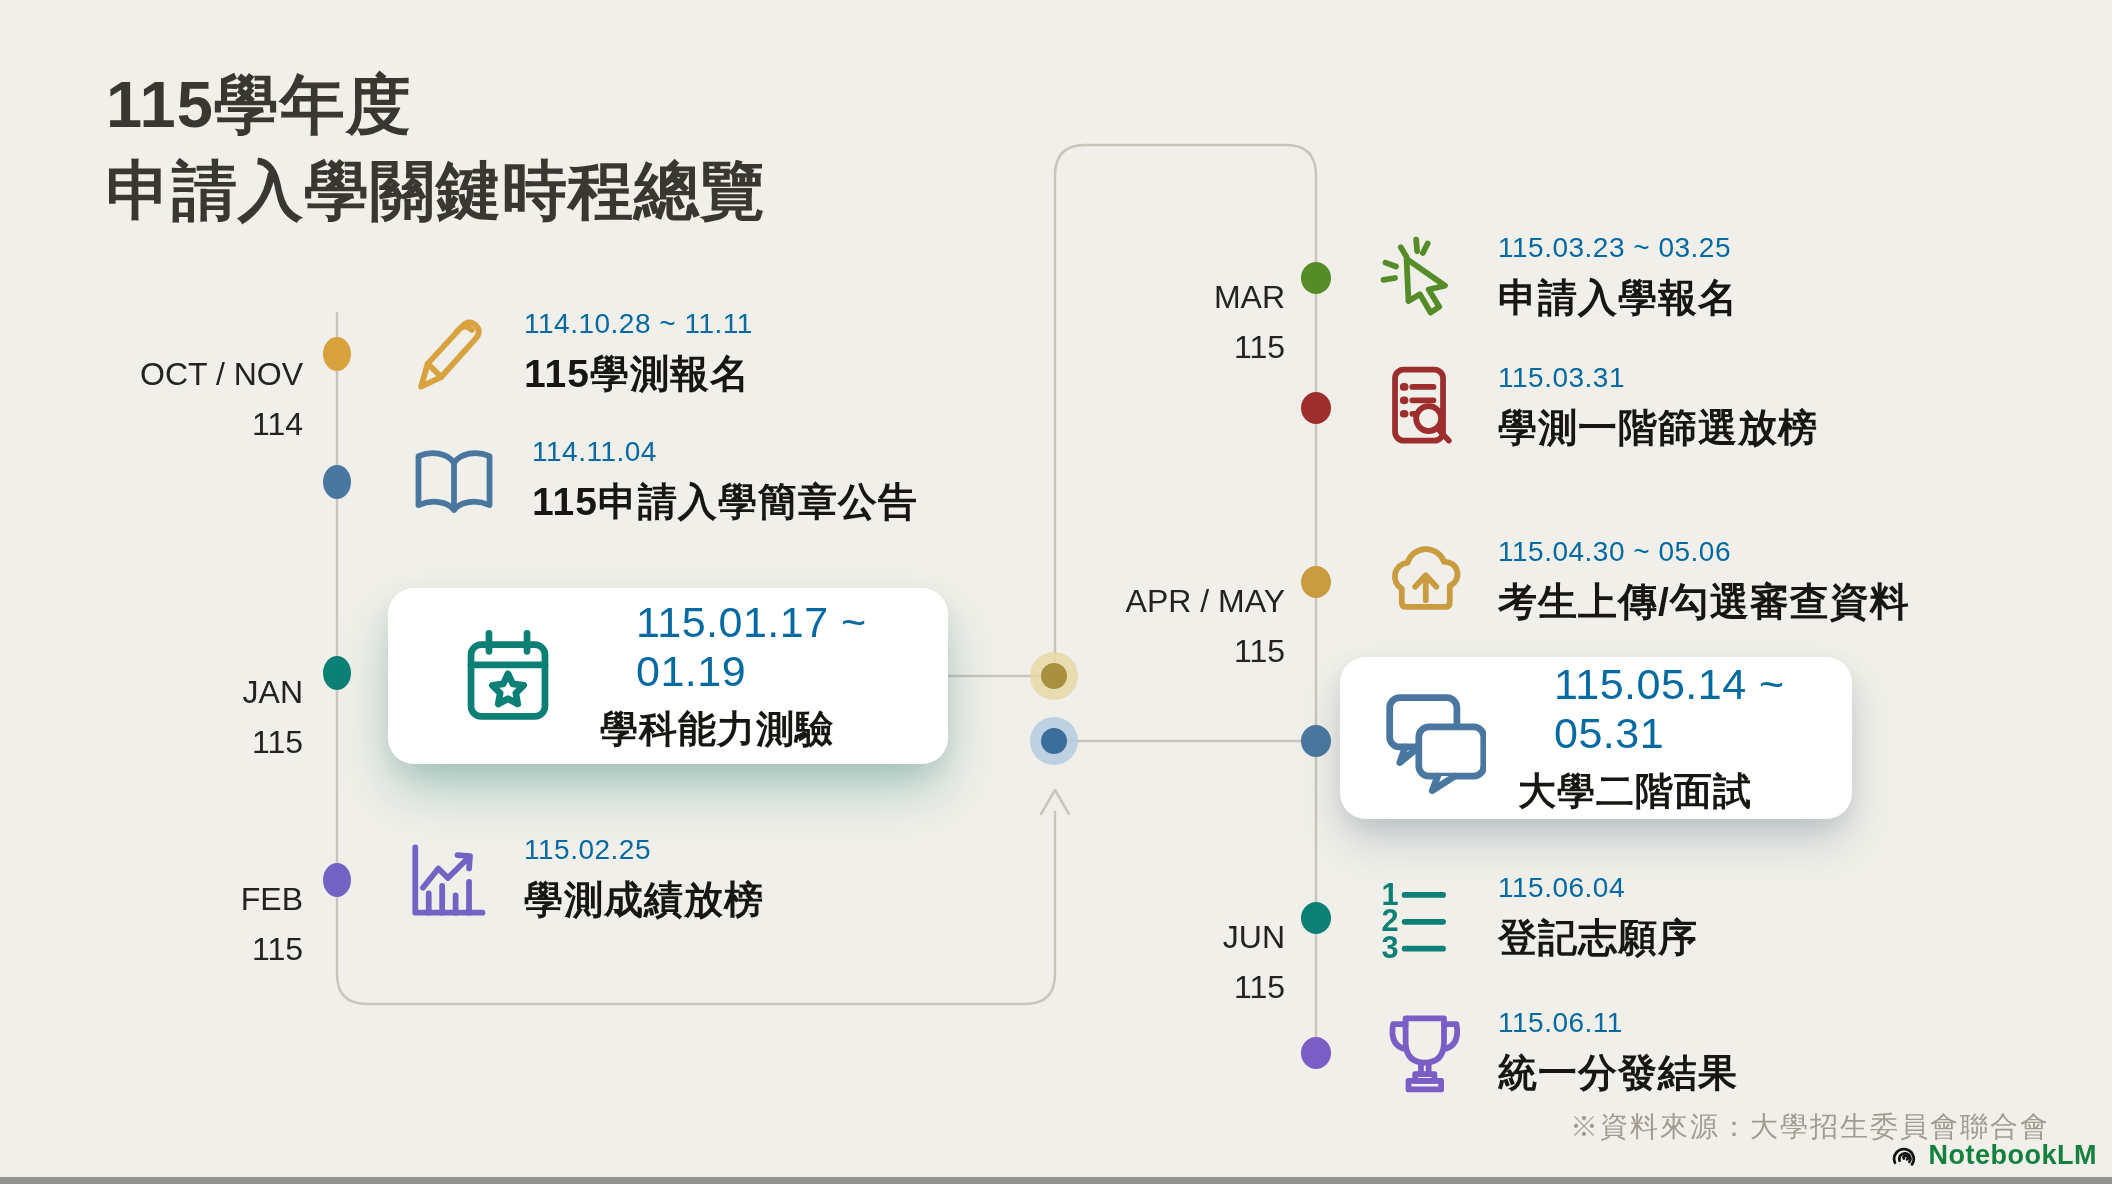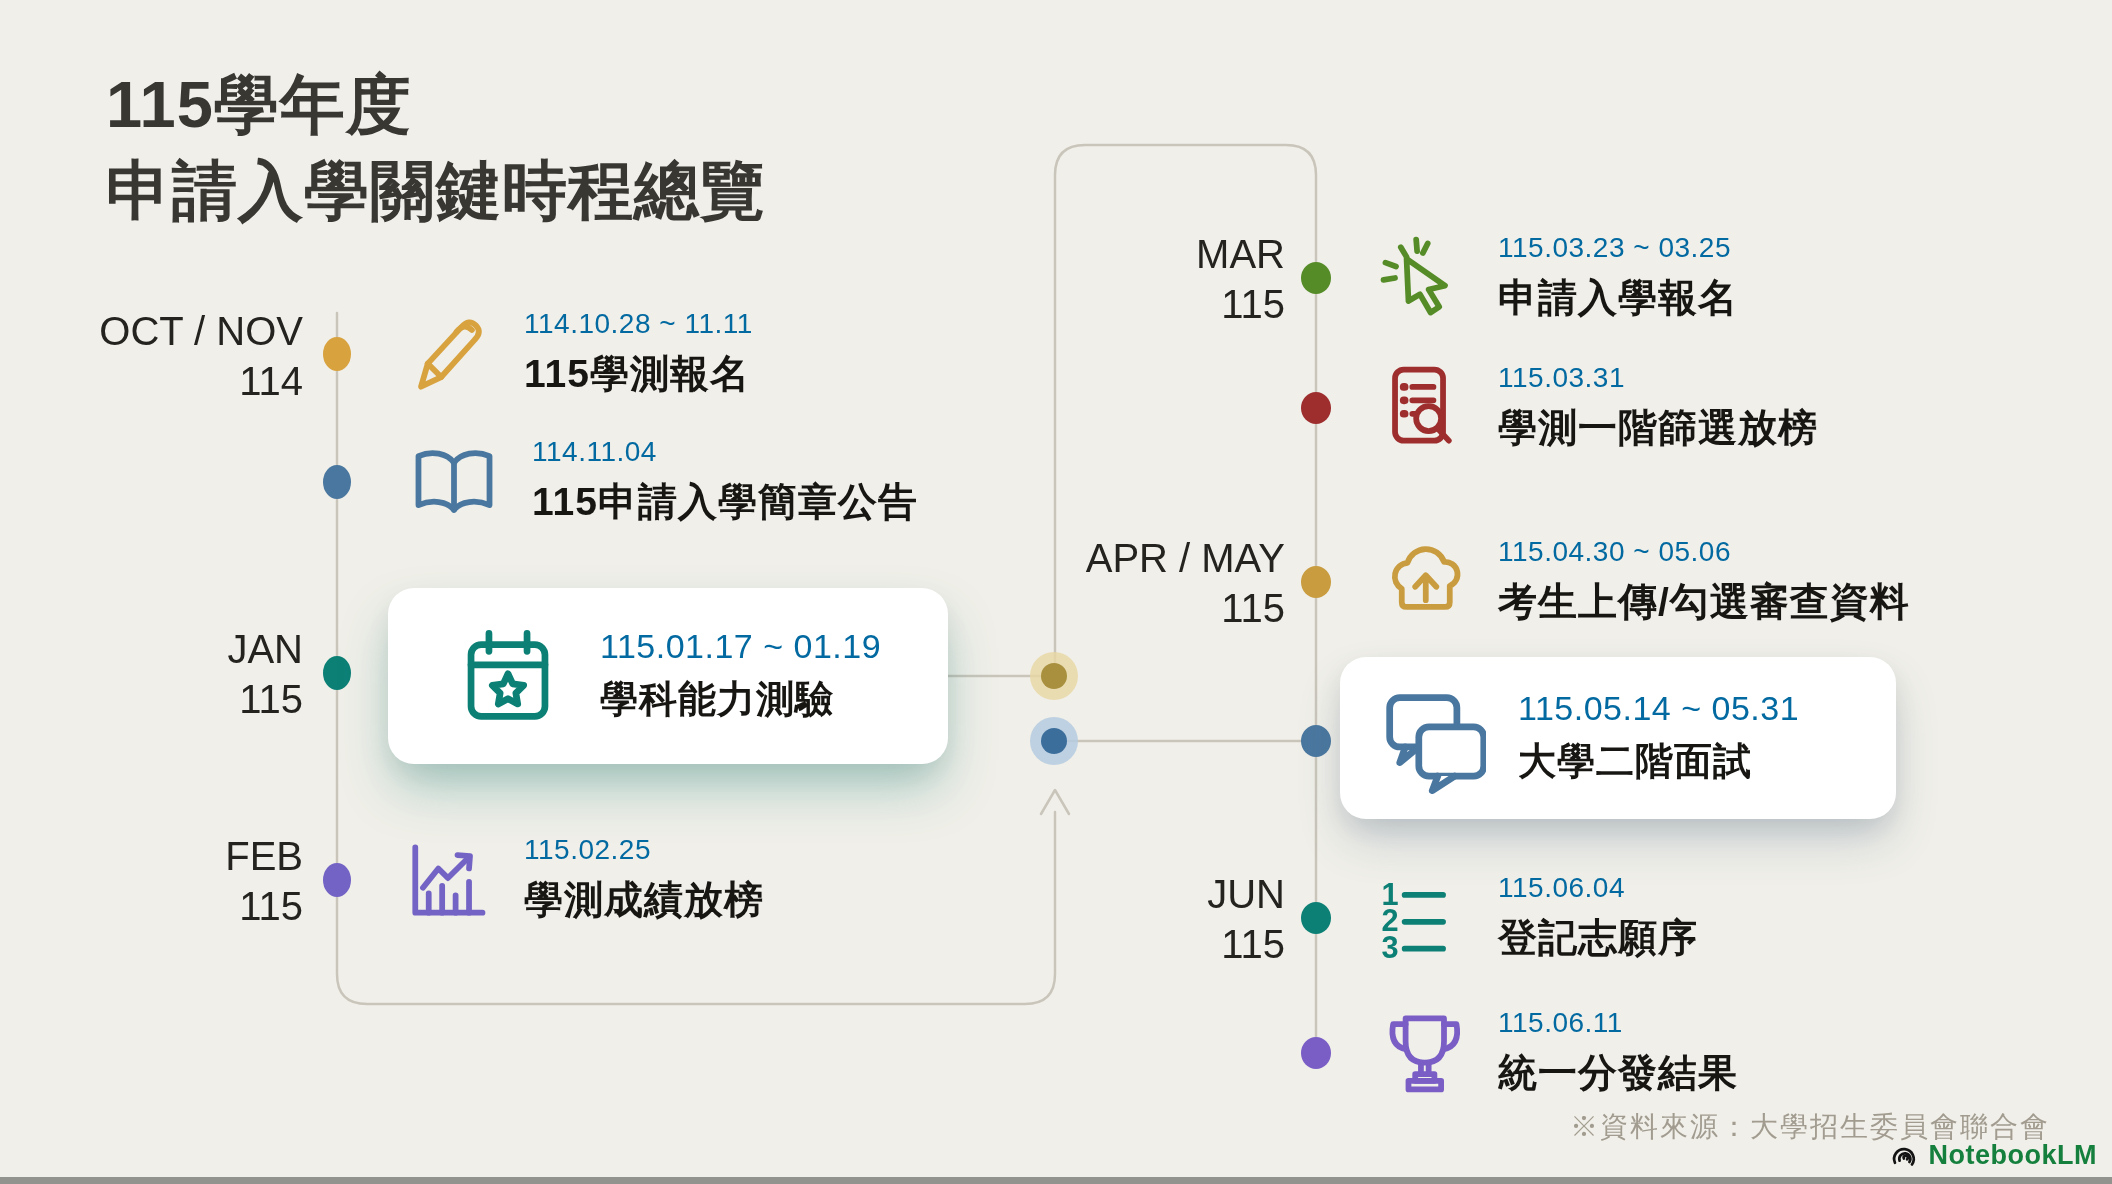--- a/index.html
+++ b/index.html
@@ -1,33 +1,33 @@
 <!DOCTYPE html>
 <html><head>
 <meta charset="utf-8">
 <style>
   html,body{margin:0;padding:0;background:#d8d8d4;}
   .stage{position:relative;width:2112px;height:1184px;background:#f0efe9;overflow:hidden;
          font-family:"Liberation Sans","DejaVu Sans",sans-serif;}
   .title{position:absolute;left:106px;top:62px;font-size:65px;line-height:86px;font-weight:bold;
          color:#393732;letter-spacing:1px;}
-  .month{position:absolute;text-align:right;font-size:40px;line-height:50px;color:#24231f;font-weight:500;}
+  .month{position:absolute;text-align:right;font-size:32px;line-height:50px;color:#24231f;font-weight:500;margin-top:43px;}
   .row{position:absolute;display:flex;align-items:center;height:104px;gap:30px;}
   .icon{display:flex;align-items:center;justify-content:center;flex:0 0 auto;}
   .icon svg{display:block;}
   .i96 svg{width:96px;height:96px;}
   .i112 svg{width:112px;height:112px;}
   .date{font-size:28px;color:#0369a1;letter-spacing:0.5px;}
   .etitle{font-size:39px;font-weight:bold;color:#171613;margin-top:7px;letter-spacing:1px;}
   .card{position:absolute;background:#ffffff;border-radius:26px;display:flex;align-items:center;}
   .card-left{left:388px;top:588px;width:560px;height:176px;padding:0 0 0 64px;box-sizing:border-box;gap:36px;
              box-shadow:0 10px 24px rgba(0,0,0,0.06),0 28px 52px -6px rgba(23,128,118,0.35);}
-  .card-right{left:1340px;top:657px;width:556px;height:162px;padding:0 0 0 34px;box-sizing:border-box;gap:32px;
+  .card-right{left:1340px;top:657px;width:512px;height:162px;padding:0 0 0 34px;box-sizing:border-box;gap:32px;
              box-shadow:0 10px 24px rgba(0,0,0,0.07),0 24px 46px -6px rgba(90,120,150,0.30);}
-  .card .date{font-size:34px;}
+  .card .date{font-size:43px;margin-left:36px;}
   .card .etitle{font-size:38px;margin-top:8px;}
   .connector{position:absolute;left:0;top:0;}
   .footer-source{position:absolute;right:62px;top:1108px;font-size:28px;color:#a29c90;letter-spacing:2px;font-family:Liberation Mono, monospace;}
   .brand{position:absolute;right:15px;top:1140px;display:flex;align-items:center;gap:6px;}
   .brand-text{font-size:27px;font-weight:bold;color:#15803d;letter-spacing:0.5px;}
   .bottom-bar{position:absolute;left:0;bottom:0;width:100%;height:7px;background:#92928e;}
 </style>
 </head>
 <body>
 

